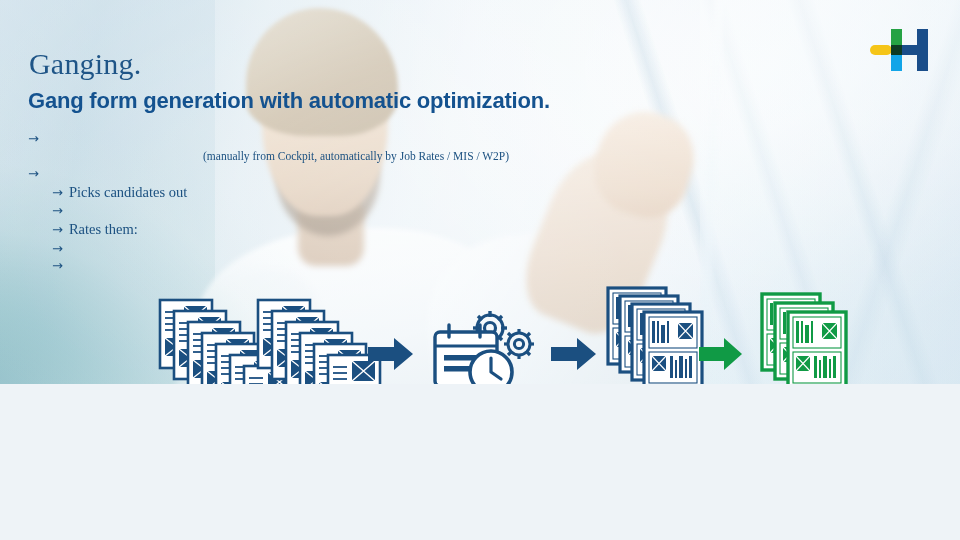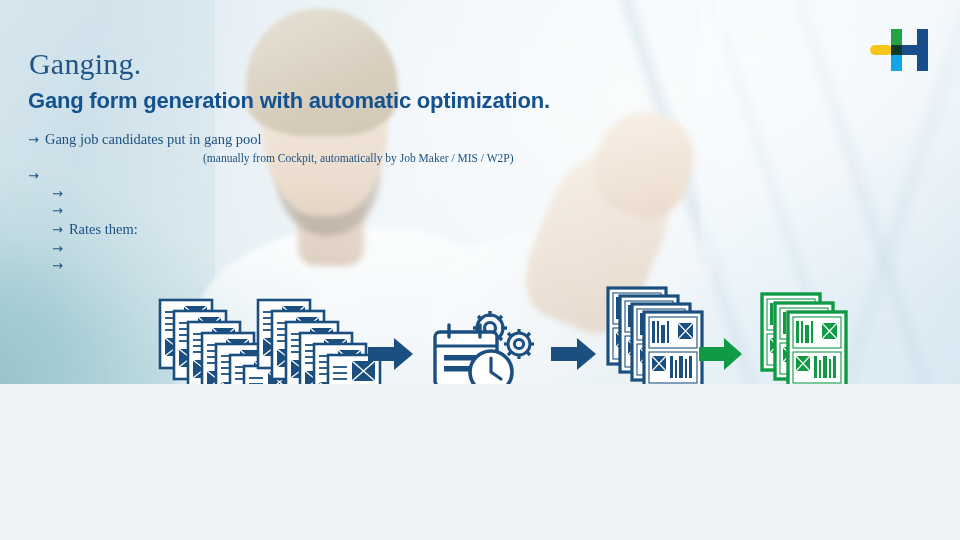--- a/index.html
+++ b/index.html
@@ -254,28 +254,28 @@
       <rect x="22" y="16" width="11" height="10" fill="#0d3a23"></rect>
     </svg>
   </div>
 
   <div class="title">Ganging.</div>
   <div class="subtitle">Gang form generation with automatic optimization.</div>
 
   <div class="bullets">
     <div class="b-row lvl0">
       <span class="b-arrow">→</span>
-      <span>Gang job candidates put in gang pool</span>
-    </div>
-    <div class="note">(manually from Cockpit, automatically by Job Maker / MIS / W2P)</div>
+    </div>
+    <div class="note">(manually from Cockpit, automatically by Job Rates / MIS / W2P)</div>
     <div class="b-row lvl0">
       <span class="b-arrow">→</span>
     </div>
     <div class="b-row lvl1">
       <span class="b-arrow">→</span>
+      <span>Picks candidates out</span>
     </div>
     <div class="b-row lvl1">
       <span class="b-arrow">→</span>
     </div>
     <div class="b-row lvl1">
       <span class="b-arrow">→</span>
       <span>Rates them:</span>
     </div>
     <div class="b-row lvl1">
       <span class="b-arrow">→</span>

